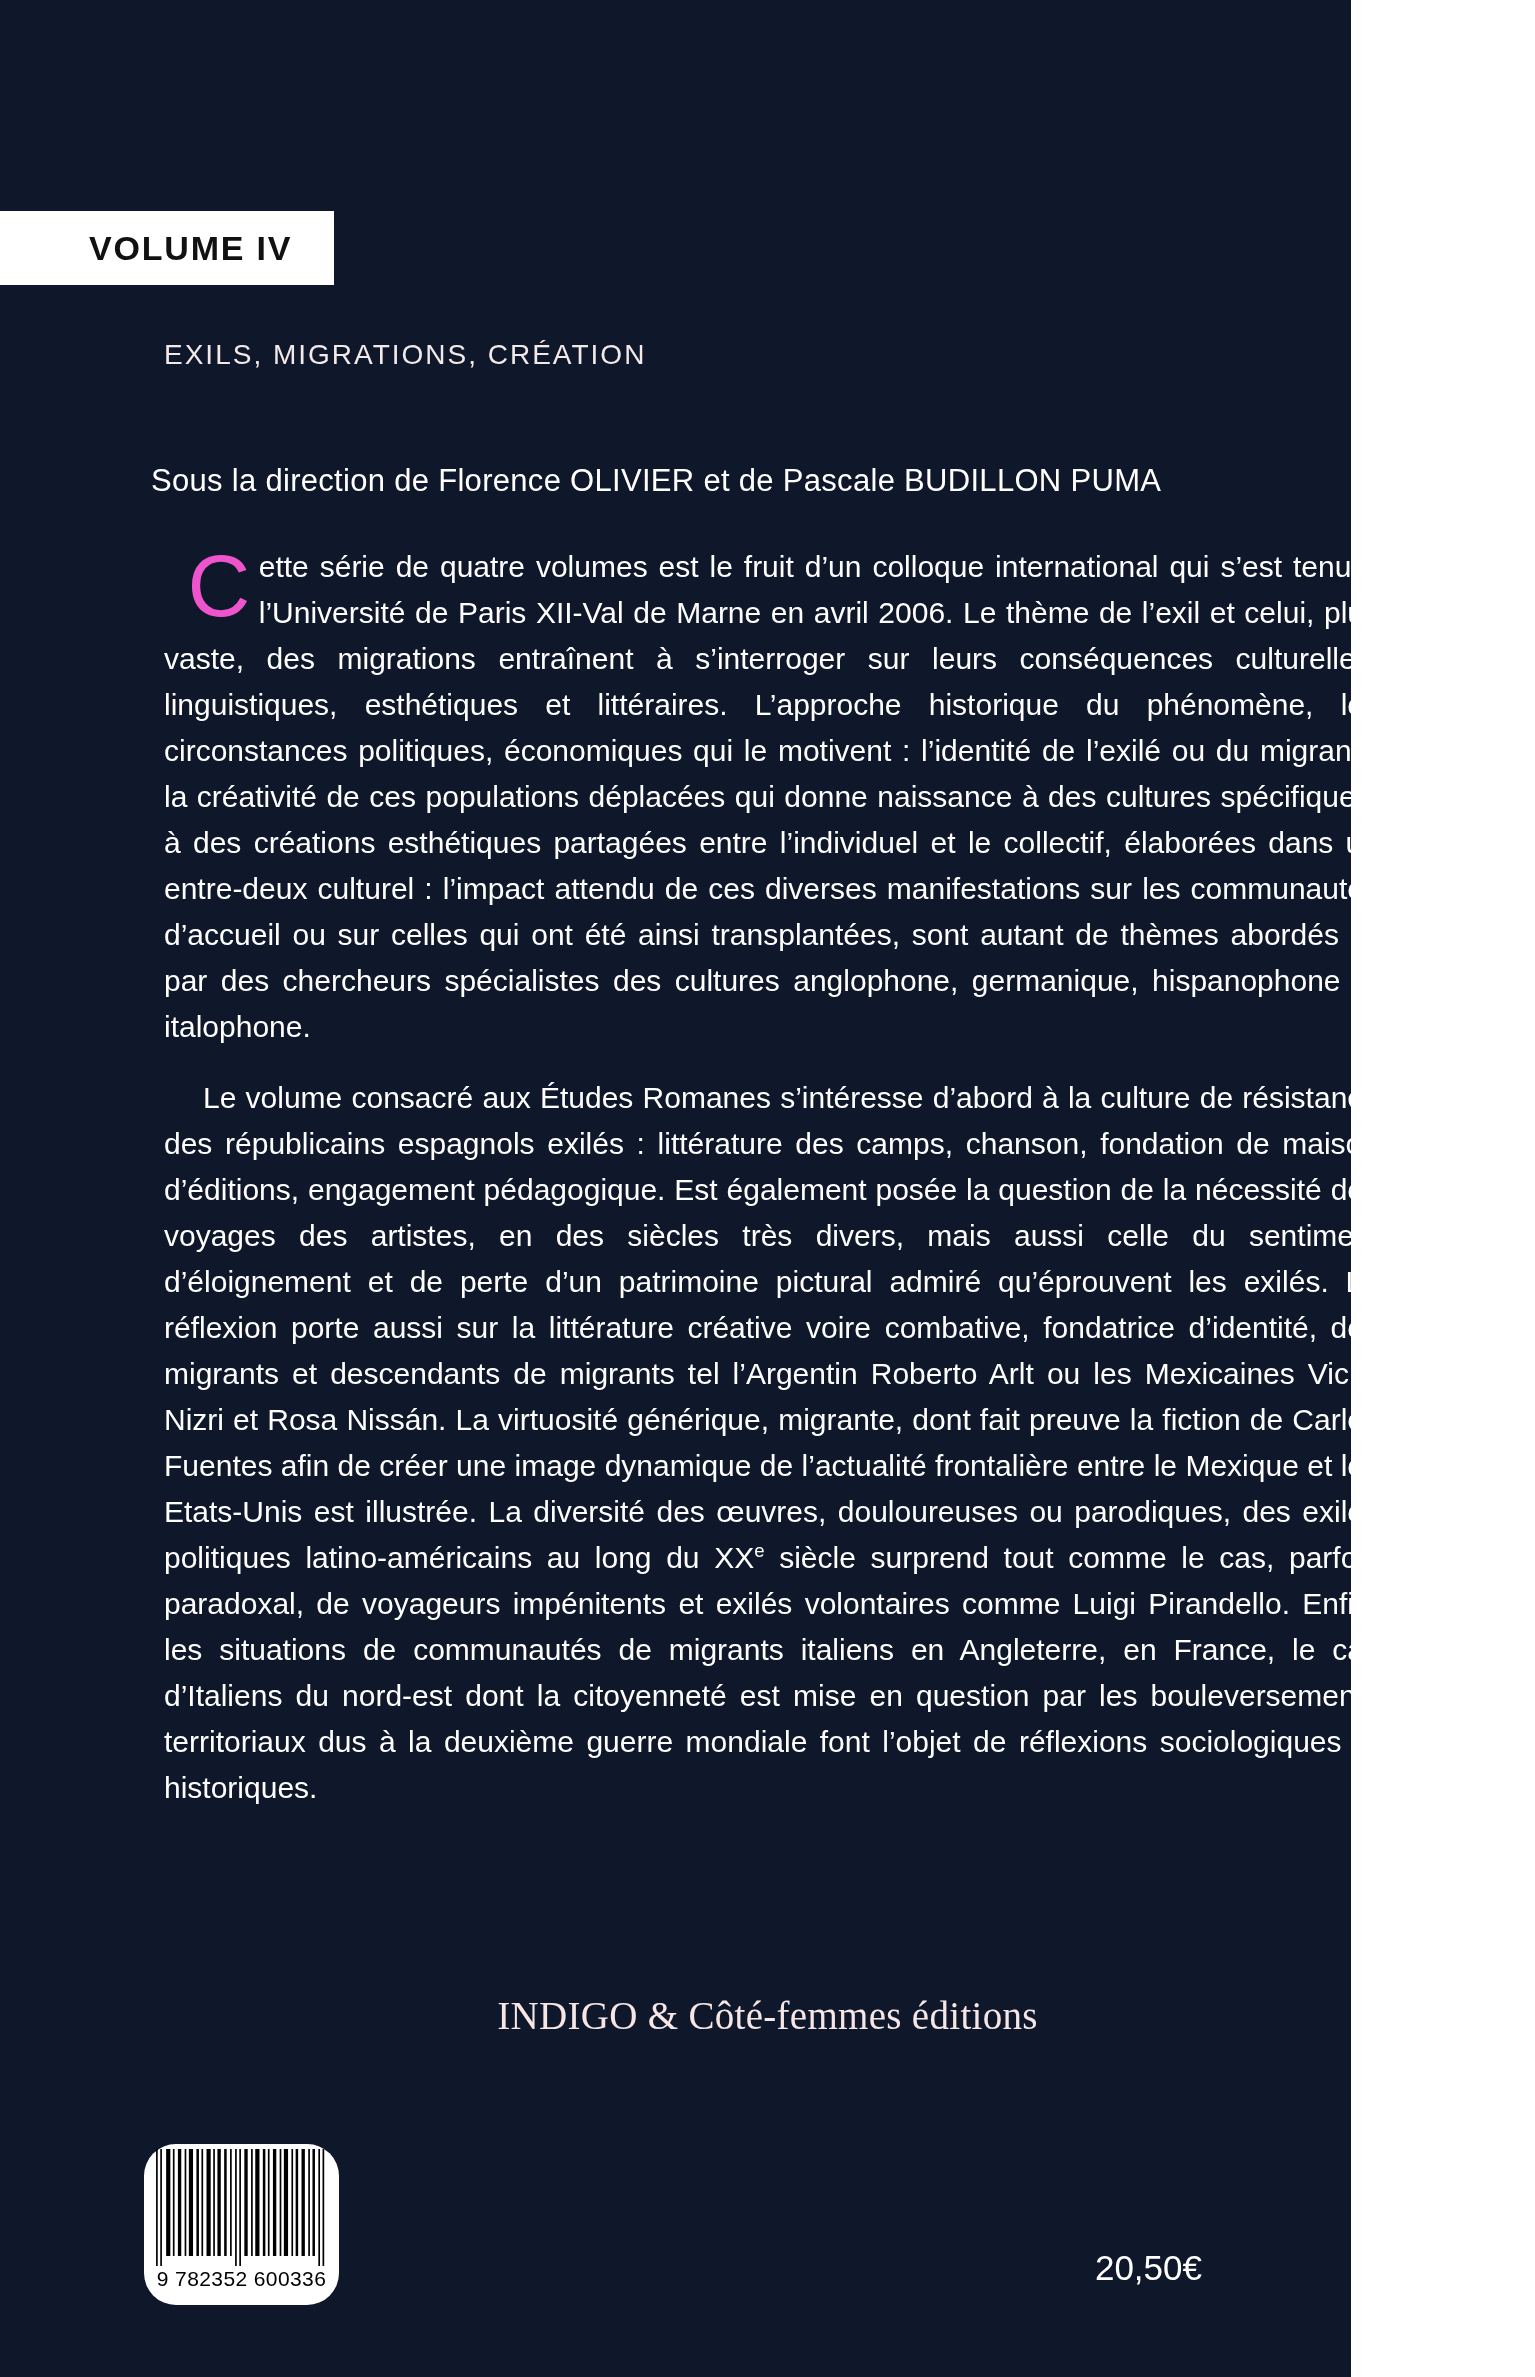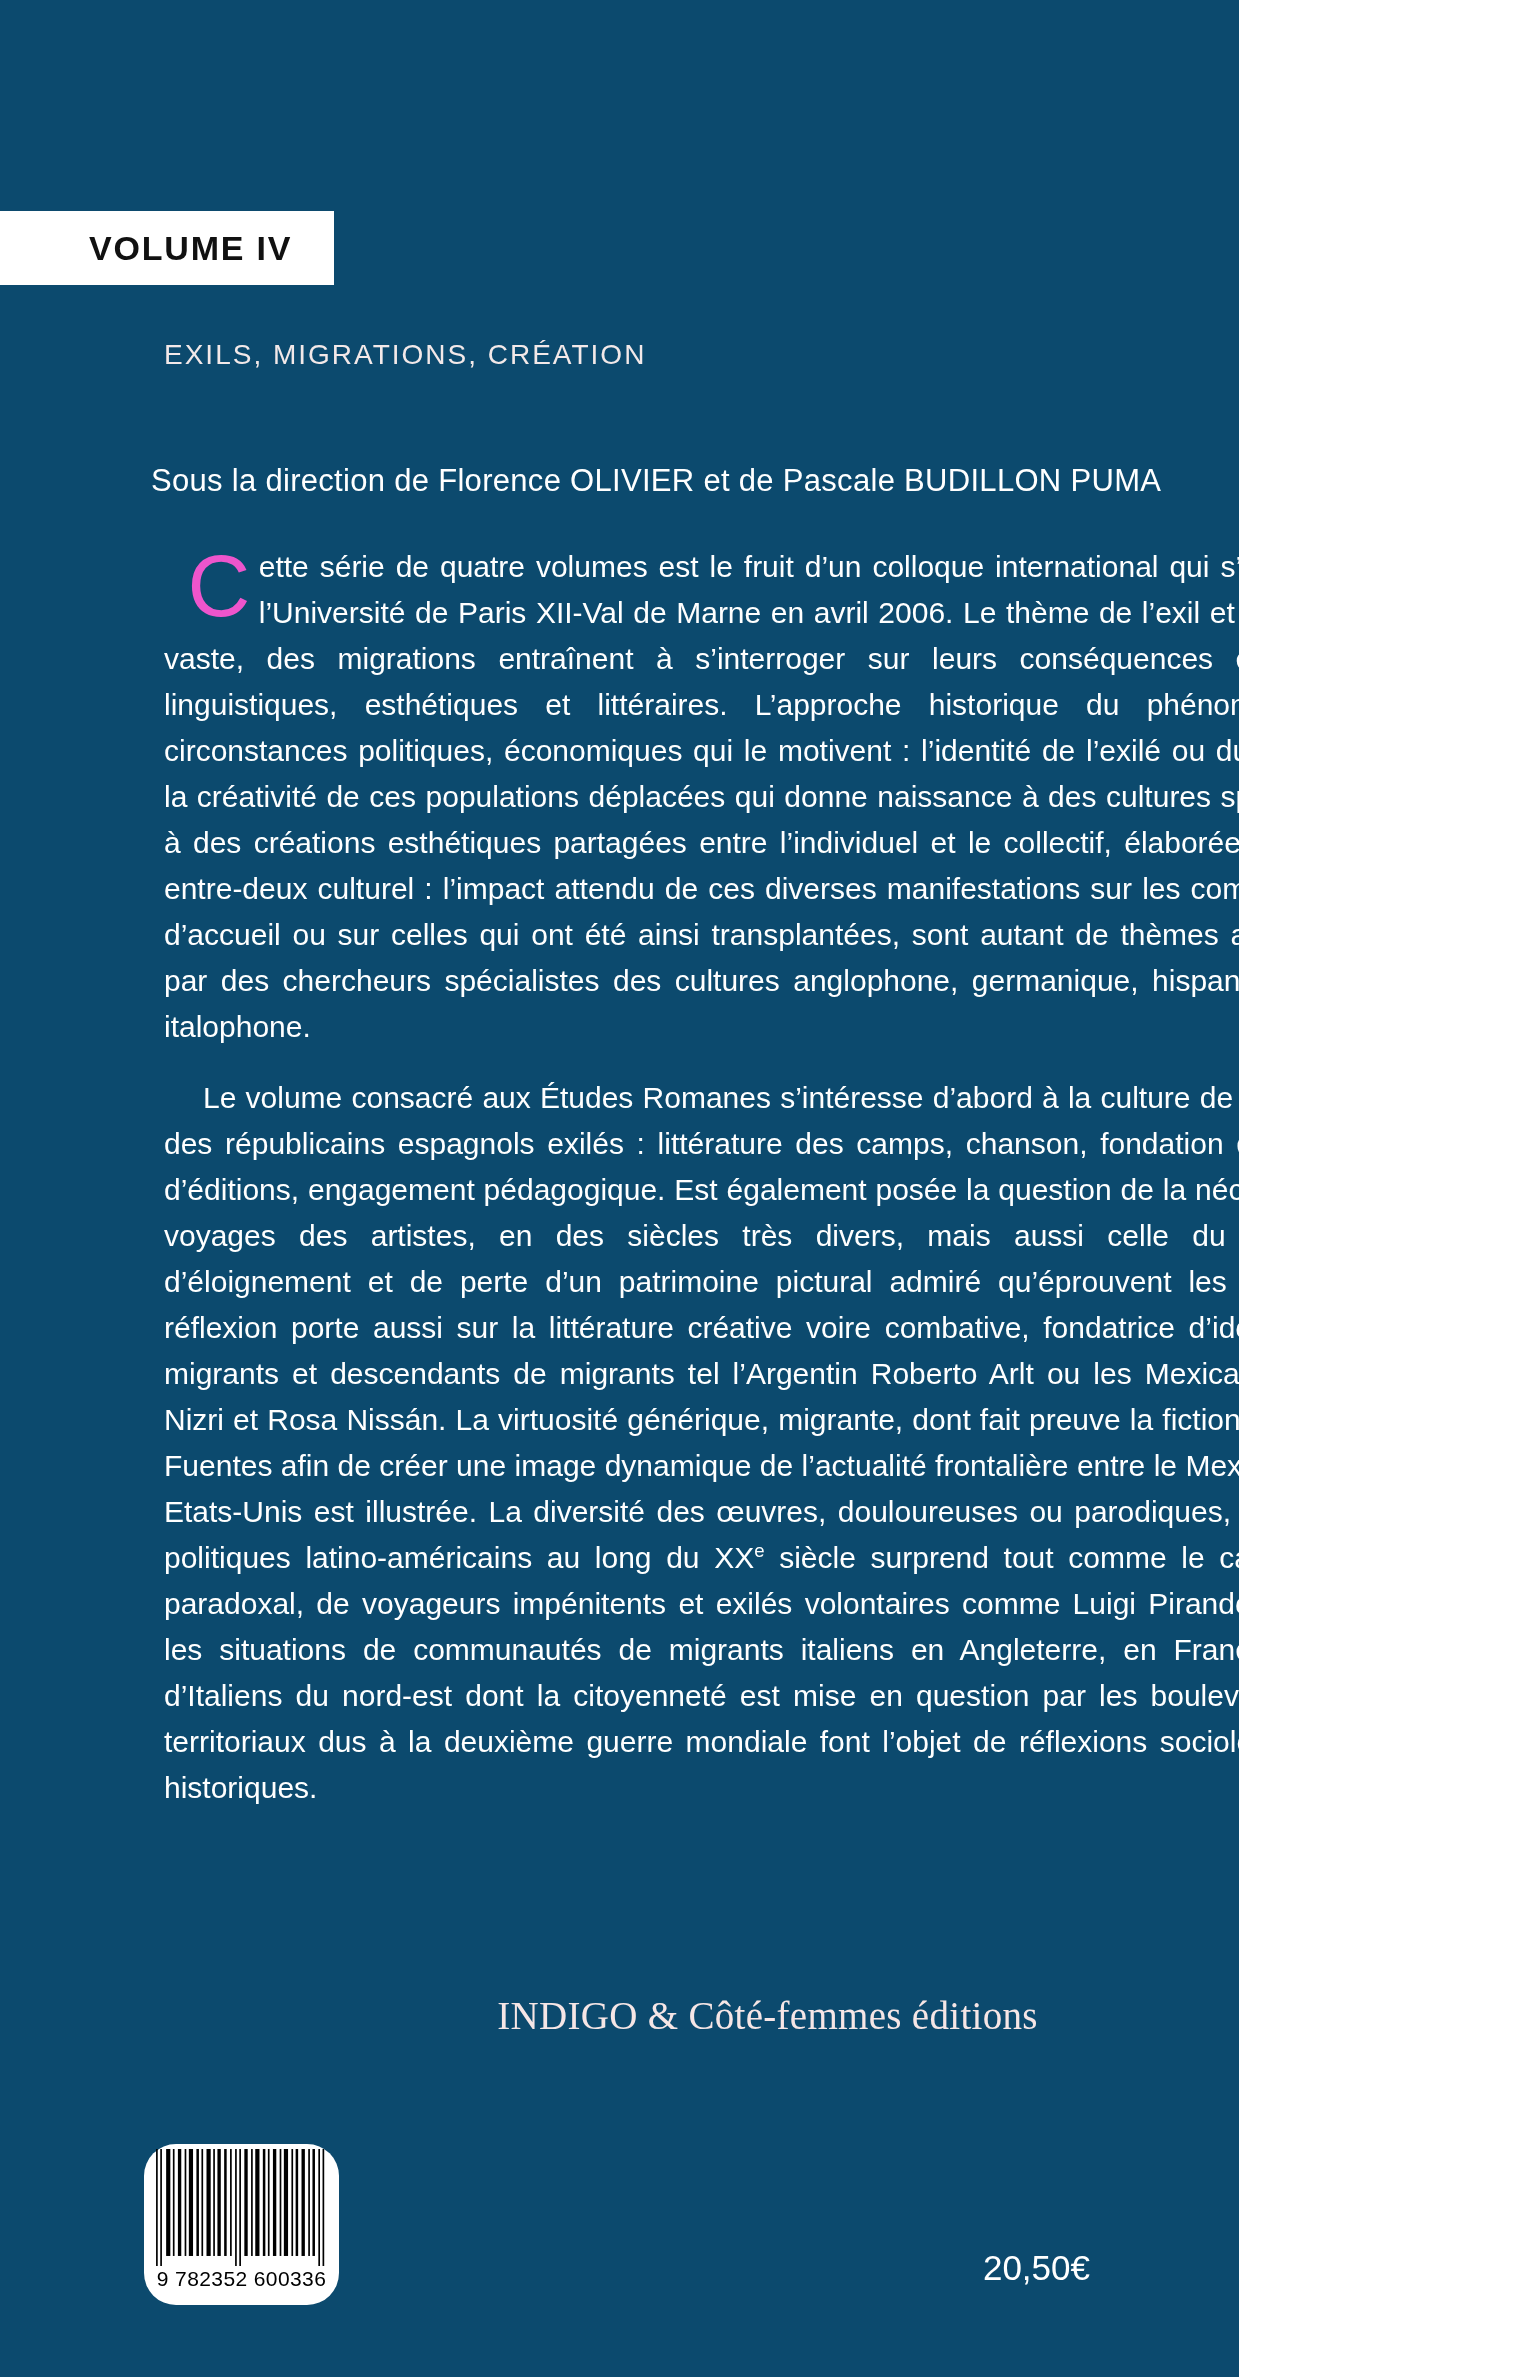--- a/index.html
+++ b/index.html
@@ -4,23 +4,23 @@
 <title>Book back cover</title>
 <style>
   html, body {
     margin: 0;
     padding: 0;
     background: #ffffff;
   }
 
   .cover {
     position: relative;
-    width: 1239px;
+    width: 1351px;
     height: 2377px;
-    background: #0c4a6e;
+    background: #0f172a;
     overflow: hidden;
     font-family: "Liberation Sans", sans-serif;
     -webkit-font-smoothing: antialiased;
   }
 
   
   .volume-badge {
     position: absolute;
     left: 0;
     top: 211px;

